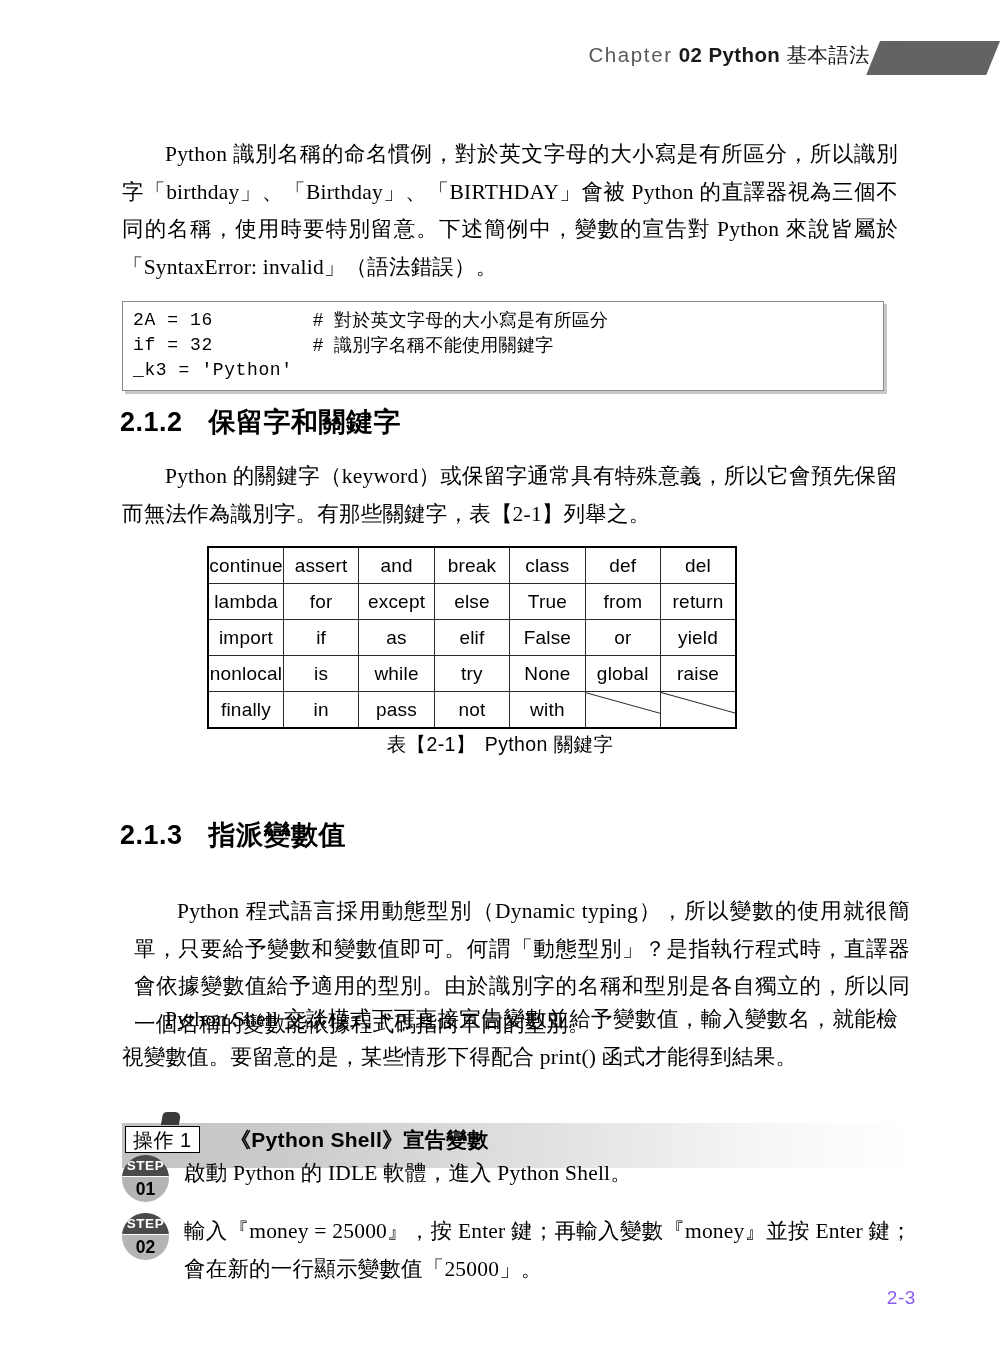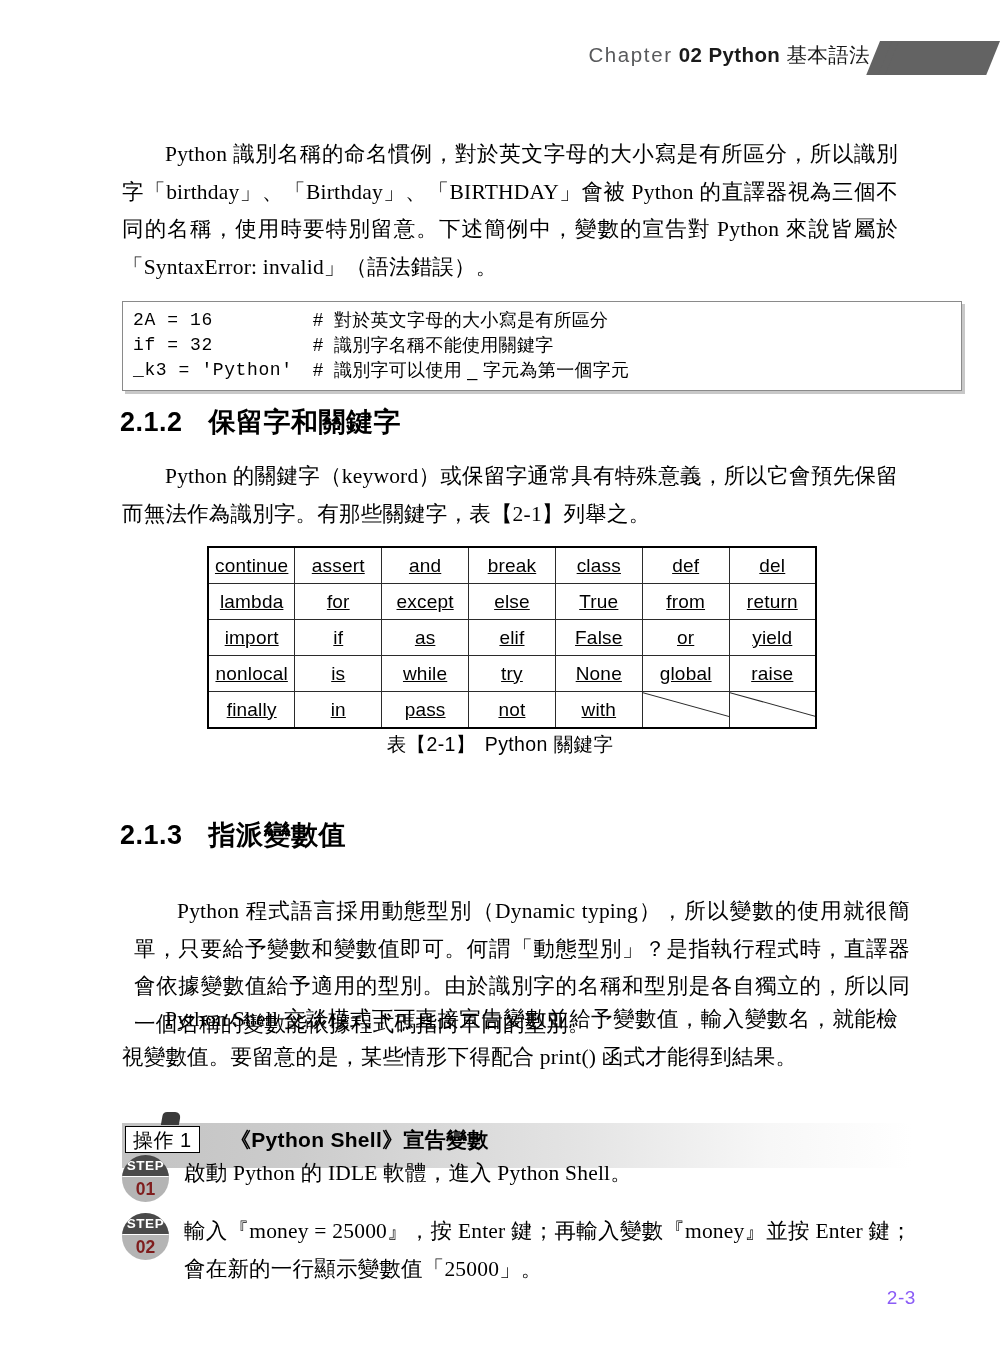--- a/index.html
+++ b/index.html
@@ -90,21 +90,21 @@
   #par-1 { left: 122px; top: 136px; width: 776px; text-indent: 2em; }
   #par-2 { left: 122px; top: 458px; width: 776px; text-indent: 2em; }
   #par-3 { left: 134px; top: 845px; width: 776px; text-indent: 2em; margin-top: 48px; }
   #par-4 { left: 122px; top: 1001px; width: 776px; text-indent: 2em; }
 
   
   .code-block {
     position: absolute;
     left: 122px;
     top: 301px;
-    width: 840px;
+    width: 762px;
     border: 1px solid #8a8a8a;
     background: #ffffff;
     box-shadow: 3px 3px 0 0 #c8c8c8;
     padding: 6px 0 7px 0;
     box-sizing: border-box;
   }
   .code-line {
     display: flex;
     font-size: 0;
     height: 25px;
@@ -144,23 +144,22 @@
 
   
   .kw-table-wrap {
     position: absolute;
     left: 207px;
     top: 546px;
   }
   table.kw-table {
     border-collapse: collapse;
     table-layout: fixed;
-    width: 610px;
+    width: 530px;
     border: 2px solid #000;
-    text-decoration: underline;
   }
   table.kw-table td {
     border: 1px solid #2b2b2b;
     height: 35px;
     text-align: center;
     vertical-align: middle;
     font-family: "Liberation Sans", "DejaVu Sans", sans-serif;
     font-size: 19px;
     letter-spacing: 0.2px;
     padding: 0;
@@ -276,21 +275,21 @@
     line-height: 21px;
     box-sizing: border-box;
     border-bottom: 1.5px solid #ffffff;
   }
   .step-badge .badge-num {
     position: absolute;
     left: 0;
     top: 22px;
     width: 100%;
     height: 25px;
-    color: #7f1d1d;
+    color: #000000;
     font-family: "Liberation Sans", "DejaVu Sans", sans-serif;
     font-size: 17.5px;
     font-weight: 700;
     text-align: center;
     line-height: 24px;
   }
   .step-text {
     position: absolute;
     left: 62px;
     top: 0;
@@ -335,21 +334,20 @@
     <div class="code-line">
       <span class="code-stmt">2A = 16</span>
       <span class="code-cmt">#  對於英文字母的大小寫是有所區分</span>
     </div>
     <div class="code-line">
       <span class="code-stmt">if = 32</span>
       <span class="code-cmt">#  識別字名稱不能使用關鍵字</span>
     </div>
     <div class="code-line">
       <span class="code-stmt">_k3 = 'Python'</span>
-      <span class="code-cmt">#  識別字可以使用 _ 字元為第一個字元</span>
     </div>
   </div>
 
   <h2 class="sec-head" id="sec-212">
     <span class="sec-num">2.1.2</span><span class="sec-title">保留字和關鍵字</span>
   </h2>
 
   <p class="body-par" id="par-2">Python 的關鍵字（keyword）或保留字通常具有特殊意義，所以它會預先保留而無法作為識別字。有那些關鍵字，表【2-1】列舉之。</p>
 
   <div class="kw-table-wrap">

